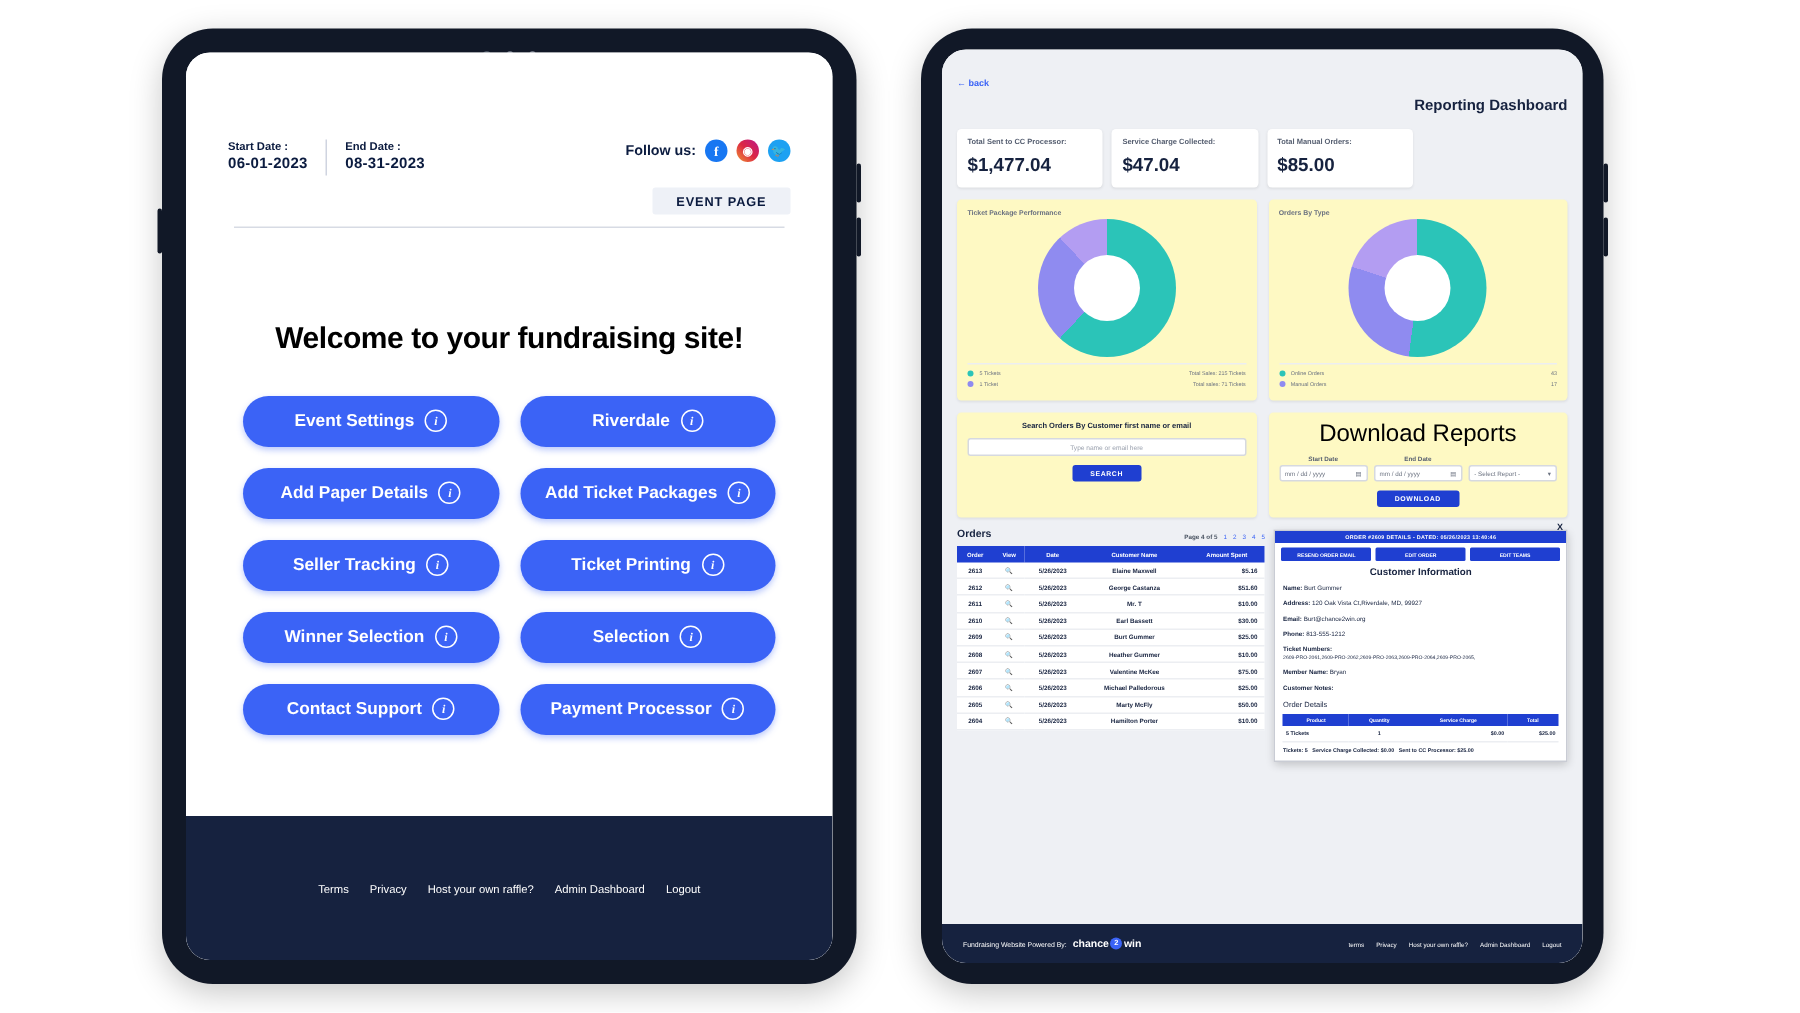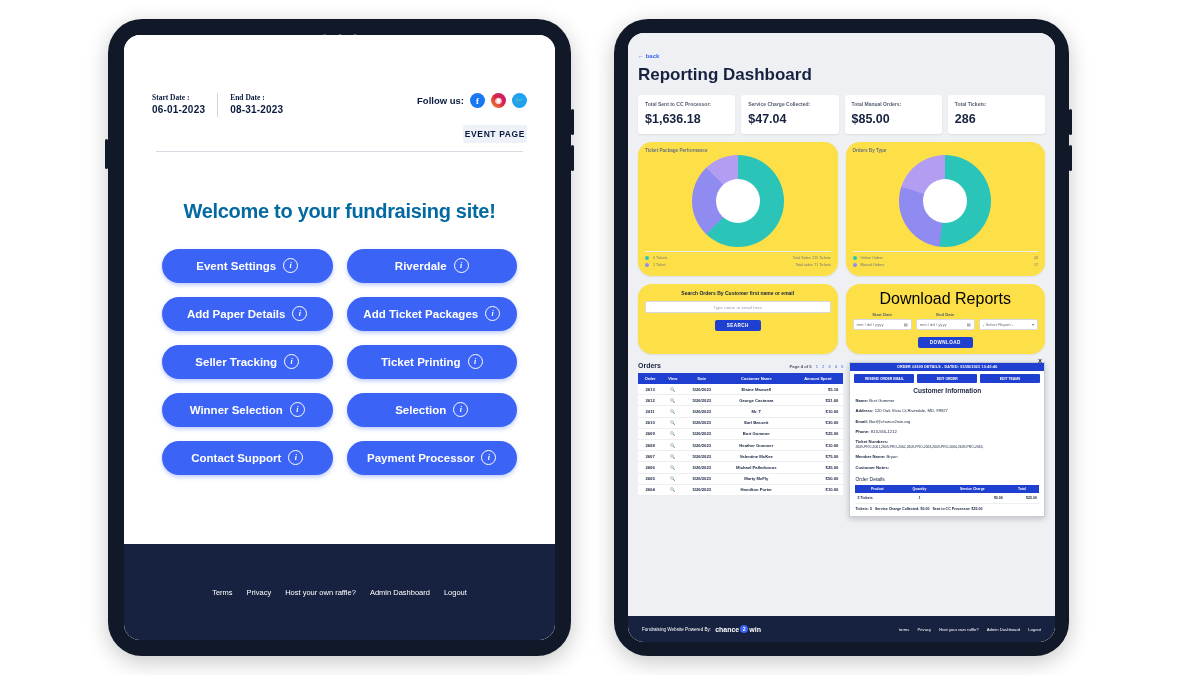--- a/index.html
+++ b/index.html
@@ -18,51 +18,51 @@
   #tabletLeft{left:108px;top:19px;width:463px;height:637px;}
   #tabletLeft .bezel{inset:16px 16px 16px 16px;}
   
   #tabletRight{left:614px;top:19px;width:455px;height:637px;}
 
   
   .lscreen{position:absolute;inset:0;background:#fff;display:flex;flex-direction:column;}
   .ltop{flex:1;padding:0 28px;}
   .dateRow{display:flex;align-items:flex-start;padding-top:58px;}
   .dateBlock{font-size:8px;color:#0b1b3f;line-height:1.35;}
-  .dateBlock .lbl{font-weight:700;font-size:7.5px;font-family:Liberation Serif, serif;}
+  .dateBlock .lbl{font-weight:700;font-size:7.5px;}
   .dateBlock .val{font-weight:800;font-size:10px;letter-spacing:.2px;}
   .dsep{width:1px;background:#cfd4e0;align-self:stretch;margin:0 12px;}
   .follow{margin-left:auto;display:flex;align-items:center;gap:6px;}
   .follow .ftxt{font-size:9.5px;font-weight:700;color:#0b1b3f;}
   .soc{width:15px;height:15px;border-radius:50%;display:flex;align-items:center;justify-content:center;color:#fff;font-size:9px;font-weight:700;}
   .soc.fb{background:#1877f2;font-family:"Liberation Serif",serif;}
   .soc.ig{background:linear-gradient(45deg,#f09433,#dc2743,#bc1888);font-size:8px;}
   .soc.tw{background:#1da1f2;font-size:8px;}
   .eventbtn-row{display:flex;justify-content:flex-end;margin-top:8px;}
-  .eventbtn{font-size:8.5px;font-weight:800;color:#0b1b3f;letter-spacing:.6px;padding:4px 2px;background:#eef1f7;border:none;border-radius:2px;}
+  .eventbtn{font-size:8.5px;font-weight:800;color:#0b1b3f;letter-spacing:.6px;padding:4px 16px;background:#eef1f7;border:none;border-radius:2px;}
   .hr{height:1px;background:#d7dbe4;margin:8px 4px 0 4px;}
-  .welcome{text-align:center;font-size:20px;font-weight:800;color:#0369a1;margin-top:48px;letter-spacing:-.3px;}
+  .welcome{text-align:center;font-size:20px;font-weight:800;color:#000000;margin-top:63px;letter-spacing:-.3px;}
   .grid{margin-top:26px;display:grid;grid-template-columns:1fr 1fr;gap:14px 14px;padding:0 10px;}
   .pill{background:#3b63f6;color:#fff;border-radius:22px;height:34px;display:flex;align-items:center;justify-content:center;gap:7px;font-size:11.5px;font-weight:700;box-shadow:0 2px 4px rgba(59,99,246,.35);}
   .iinfo{width:13px;height:13px;border-radius:50%;border:1.2px solid #fff;display:flex;align-items:center;justify-content:center;font-size:8px;font-style:italic;font-family:"Liberation Serif",serif;font-weight:700;}
   .lfooter{height:96px;background:#16223f;display:flex;align-items:center;justify-content:center;}
   .lfooter .links{display:flex;gap:14px;font-size:7.5px;color:#ffffff;}
 
   
   .rscreen{position:absolute;inset:0;background:#eef0f4;display:flex;flex-direction:column;}
   .rtop{flex:1;overflow:hidden;padding:20px 10px 0 10px;}
   .backlink{font-size:6px;color:#3b63f6;font-weight:700;}
-  .dash-title{text-align:left;font-size:17px;font-weight:800;color:#16223f;margin:6px 0 10px;}
+  .dash-title{text-align:right;font-size:10px;font-weight:800;color:#16223f;margin:6px 0 10px;}
   .kpis{display:grid;grid-template-columns:repeat(4,1fr);gap:6px;}
   .kpi{background:#fff;border-radius:3px;padding:6px 7px 8px;box-shadow:0 1px 2px rgba(0,0,0,.08);}
   .kpi .k{font-size:5px;color:#555e70;font-weight:700;}
   .kpi .v{font-size:12.5px;font-weight:800;color:#16223f;margin-top:5px;}
 
   .charts{display:grid;grid-template-columns:1fr 1fr;gap:8px;margin-top:8px;}
-  .card{background:#fde047;border-radius:14px;box-shadow:0 1px 2px rgba(0,0,0,.08);padding:6px 7px;}
+  .card{background:#fef9c3;border-radius:3px;box-shadow:0 1px 2px rgba(0,0,0,.08);padding:6px 7px;}
   .card .ctitle{font-size:4.6px;color:#6b7280;font-weight:700;}
   .donutwrap{height:96px;display:flex;align-items:center;justify-content:center;}
   .donut{width:92px;height:92px;border-radius:50%;position:relative;}
   .donut:after{content:"";position:absolute;inset:24px;background:#fff;border-radius:50%;}
   .legend{border-top:1px solid #eceef2;padding-top:4px;margin-top:2px;}
   .lgrow{display:flex;align-items:center;font-size:3.6px;color:#6b7280;margin-bottom:3px;}
   .lgdot{width:4px;height:4px;border-radius:50%;margin-right:4px;}
   .lgval{margin-left:auto;}
 
   .midrow{display:grid;grid-template-columns:1fr 1fr;gap:8px;margin-top:8px;}
@@ -218,33 +218,29 @@
 
     <div class="bezel">
       <div class="rscreen">
         <div class="rtop">
           <div class="backlink">← back</div>
           <div class="dash-title">Reporting Dashboard</div>
 
           <div class="kpis">
             <div class="kpi">
               <div class="k">Total Sent to CC Processor:</div>
-              <div class="v">$1,636.18</div>
+              <div class="v">$1,477.04</div>
             </div>
             <div class="kpi">
               <div class="k">Service Charge Collected:</div>
               <div class="v">$47.04</div>
             </div>
             <div class="kpi">
               <div class="k">Total Manual Orders:</div>
               <div class="v">$85.00</div>
-            </div>
-            <div class="kpi">
-              <div class="k">Total Tickets:</div>
-              <div class="v">286</div>
             </div>
           </div>
 
           <div class="charts">
             <div class="card">
               <div class="ctitle">Ticket Package Performance</div>
               <div class="donutwrap">
                 <div class="donut" style="background:conic-gradient(#2bc4b8 0 62%, #8f8bf0 62% 88%, #b39df2 88% 100%);"></div>
               </div>
               <div class="legend">

